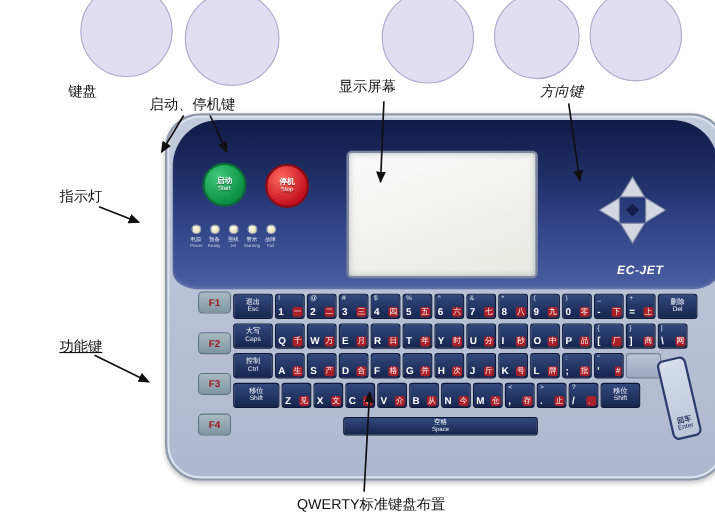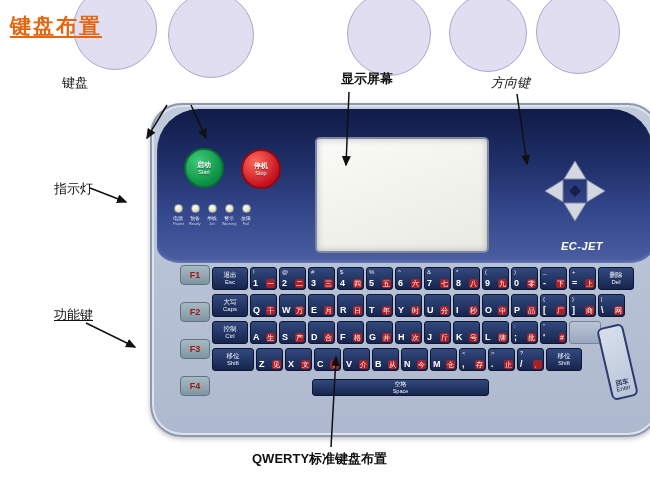--- a/index.html
+++ b/index.html
@@ -77,28 +77,28 @@
 <body>
 
 <div class="stage">
 
   <div class="deco" style="left:73px;top:-14px;width:82px;height:82px;"></div>
   <div class="deco" style="left:168px;top:-8px;width:84px;height:84px;"></div>
   <div class="deco" style="left:347px;top:-8px;width:82px;height:82px;"></div>
   <div class="deco" style="left:449px;top:-6px;width:76px;height:76px;"></div>
   <div class="deco" style="left:536px;top:-10px;width:82px;height:82px;"></div>
 
-  <div class="title">键盘布置</div>
 
   <div class="callout" style="left:62px;top:74px;">键盘</div>
-  <div class="callout" style="left:341px;top:70px;font-weight:bold;">显示屏幕</div>
+  <div class="callout" style="left:136px;top:86px;">启动、停机键</div>
+  <div class="callout" style="left:308px;top:70px;">显示屏幕</div>
   <div class="callout" style="left:491px;top:74px;font-style:italic;">方向键</div>
-  <div class="callout" style="left:54px;top:180px;">指示灯</div>
+  <div class="callout" style="left:54px;top:170px;">指示灯</div>
   <div class="callout" style="left:54px;top:306px;text-decoration:underline;">功能键</div>
-  <div class="callout" style="left:252px;top:450px;font-weight:bold;">QWERTY标准键盘布置</div>
+  <div class="callout" style="left:270px;top:450px;">QWERTY标准键盘布置</div>
 
   <div class="panel">
     <div class="panel-top">
 
       <div class="round-btn btn-start">
         <span class="btn-zh">启动</span>
         <span class="btn-en">Start</span>
       </div>
       <div class="round-btn btn-stop">
         <span class="btn-zh">停机</span>

